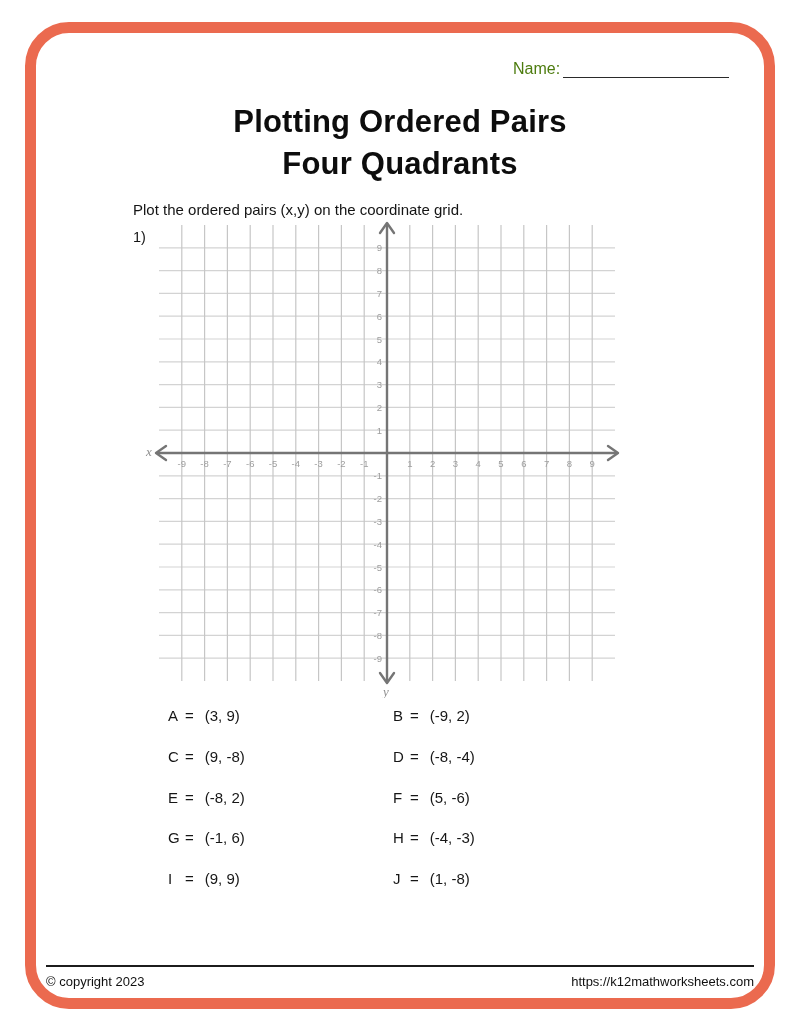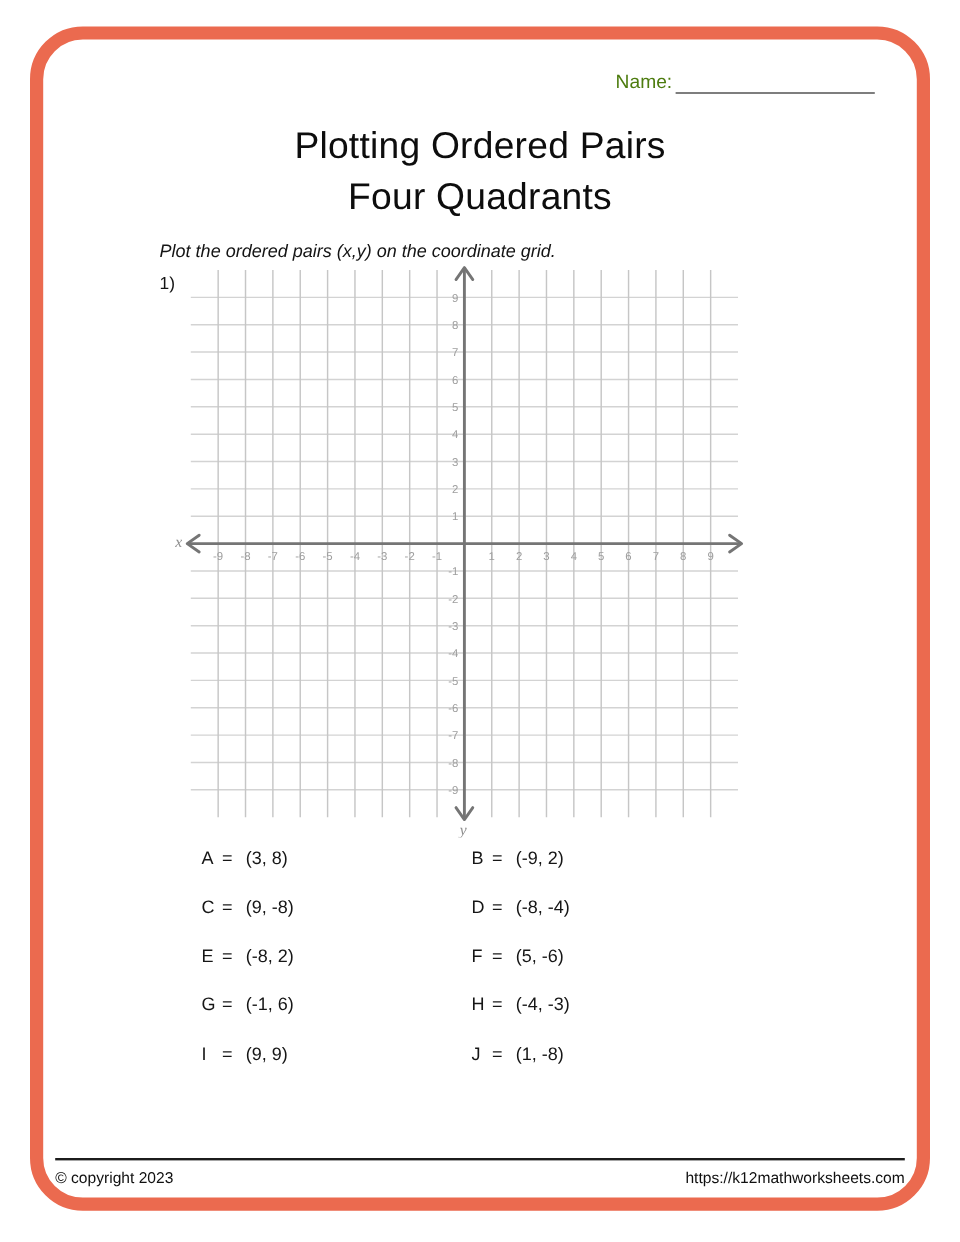--- a/index.html
+++ b/index.html
@@ -32,32 +32,31 @@
     width: 166px;
     border-bottom: 1.6px solid #2a2a2a;
     margin-left: 3px;
     height: 18px;
   }
   .title-block {
     position: absolute;
     left: 0; top: 101px;
     width: 100%;
     text-align: center;
-    font-weight: 400;
+    font-weight: 700;
     font-size: 31px;
     line-height: 42px;
     color: #0d0d0d;
     letter-spacing: 0.2px;
   }
   .instruction {
     position: absolute;
     left: 133px; top: 201px;
     font-size: 15px;
     color: #141414;
-    font-style: italic;
   }
   .problem-number {
     position: absolute;
     left: 133px; top: 229px;
     font-size: 14.5px;
     color: #141414;
   }
   .grid-svg {
     position: absolute;
     left: 130px; top: 218px;
@@ -190,21 +189,21 @@
     <text font-size="9.5" fill="#9e9e9e" font-family="&quot;Liberation Sans&quot;, sans-serif" x="252" y="56.099999999999994" text-anchor="end">8</text>
     <text font-size="9.5" fill="#9e9e9e" font-family="&quot;Liberation Sans&quot;, sans-serif" x="252" y="33.29999999999998" text-anchor="end">9</text>
     <text font-size="13" fill="#8f8f8f" font-style="italic" font-family="&quot;Liberation Serif&quot;, serif" x="19" y="238" text-anchor="middle">x</text>
     <text font-size="13" fill="#8f8f8f" font-style="italic" font-family="&quot;Liberation Serif&quot;, serif" x="256" y="478" text-anchor="middle">y</text>
   </svg>
 
 <div class="pairs">
   <div class="pair">
     <span class="p-label">A</span>
     <span class="p-eq">=</span>
-    <span class="p-val">(3, 8)</span>
+    <span class="p-val">(3, 9)</span>
   </div>
   <div class="pair">
     <span class="p-label">B</span>
     <span class="p-eq">=</span>
     <span class="p-val">(-9, 2)</span>
   </div>
   <div class="pair">
     <span class="p-label">C</span>
     <span class="p-eq">=</span>
     <span class="p-val">(9, -8)</span>

